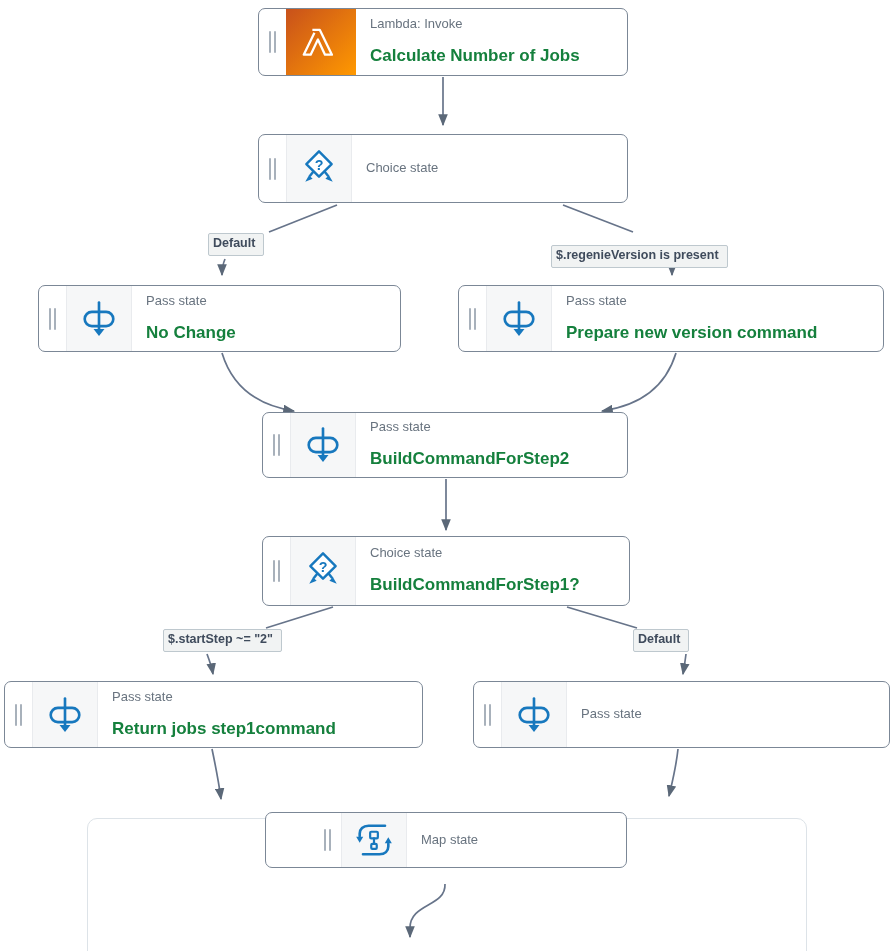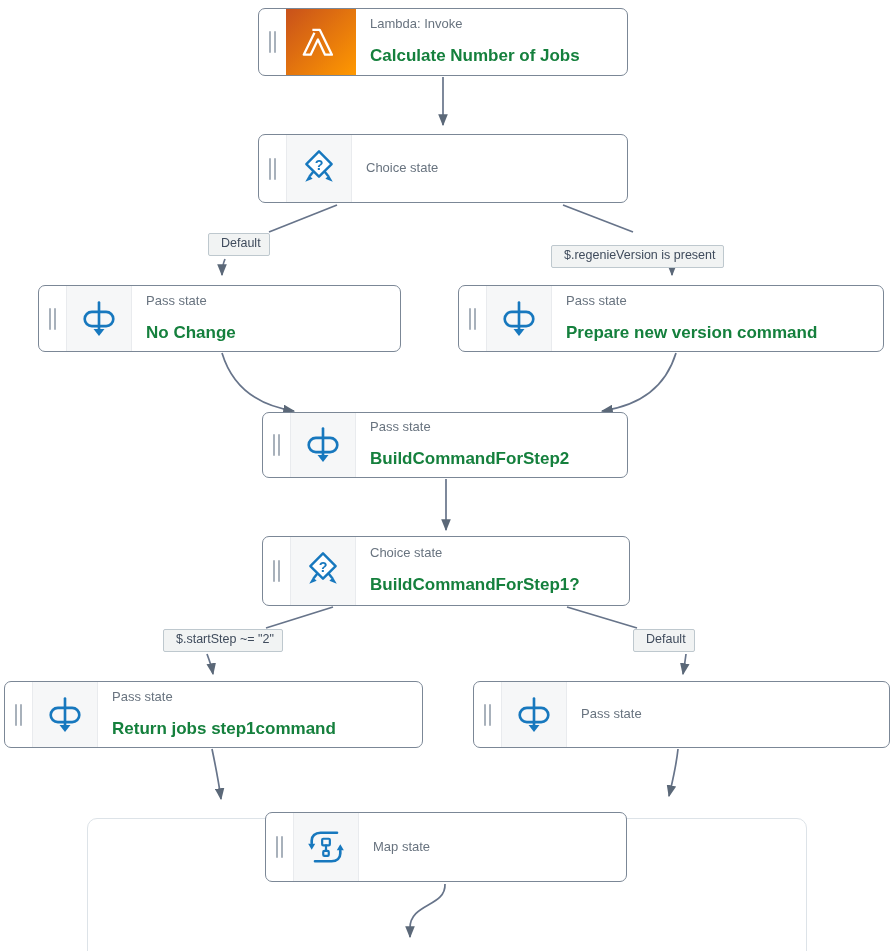--- a/index.html
+++ b/index.html
@@ -31,25 +31,25 @@
 
   
   .n1{left:258px;top:8px;  width:370px;height:68px;}
   .n2{left:258px;top:134px;width:370px;height:69px;}
   .n3{left:38px; top:285px;width:363px;height:67px;}
   .n4{left:458px;top:285px;width:426px;height:67px;}
   .n5{left:262px;top:412px;width:366px;height:66px;}
   .n6{left:262px;top:536px;width:368px;height:70px;}
   .n7{left:4px;  top:681px;width:419px;height:67px;}
   .n8{left:473px;top:681px;width:417px;height:67px;}
-  .n9{left:265px;top:812px;width:362px;height:70px;}
+  .n9{left:265px;top:812px;width:362px;height:56px;padding-left:48px;}
 
   
   .edge-label{position:absolute;z-index:2;font-size:12.5px;color:#3f4b5c;background:#f1f3f3;
-    border:1px solid #bec8ce;border-radius:2px;padding:3px 8px 4px 12px;white-space:nowrap;line-height:1.1;}
+    border:1px solid #bec8ce;border-radius:2px;padding:3px 8px 4px 4px;white-space:nowrap;line-height:1.1;font-weight:bold;}
   .l1{left:208px;top:233px;}
   .l2{left:551px;top:233px;margin-top:12px;}
   .l3{left:163px;top:629px;}
   .l4{left:633px;top:629px;}
 </style>
 </head>
 <body>
 
 <div class="stage">
 

